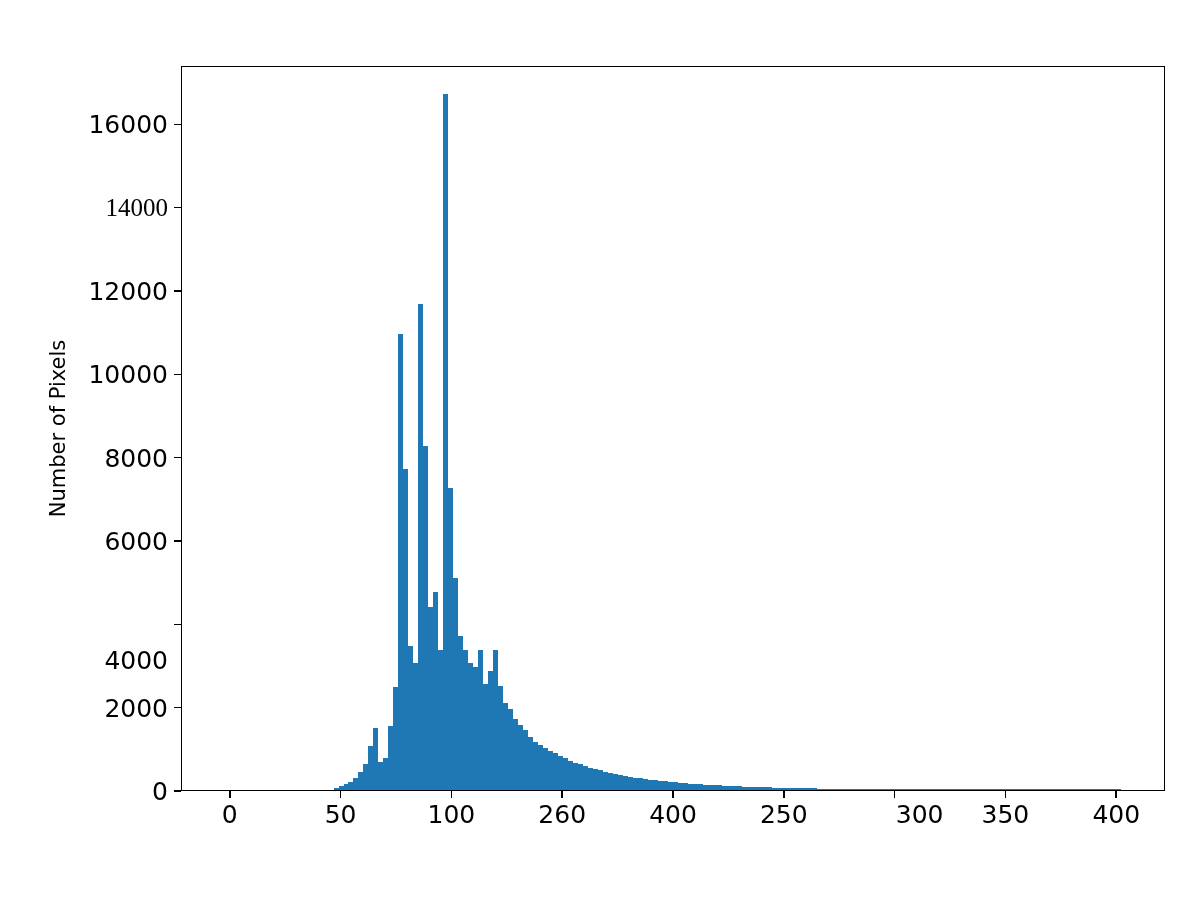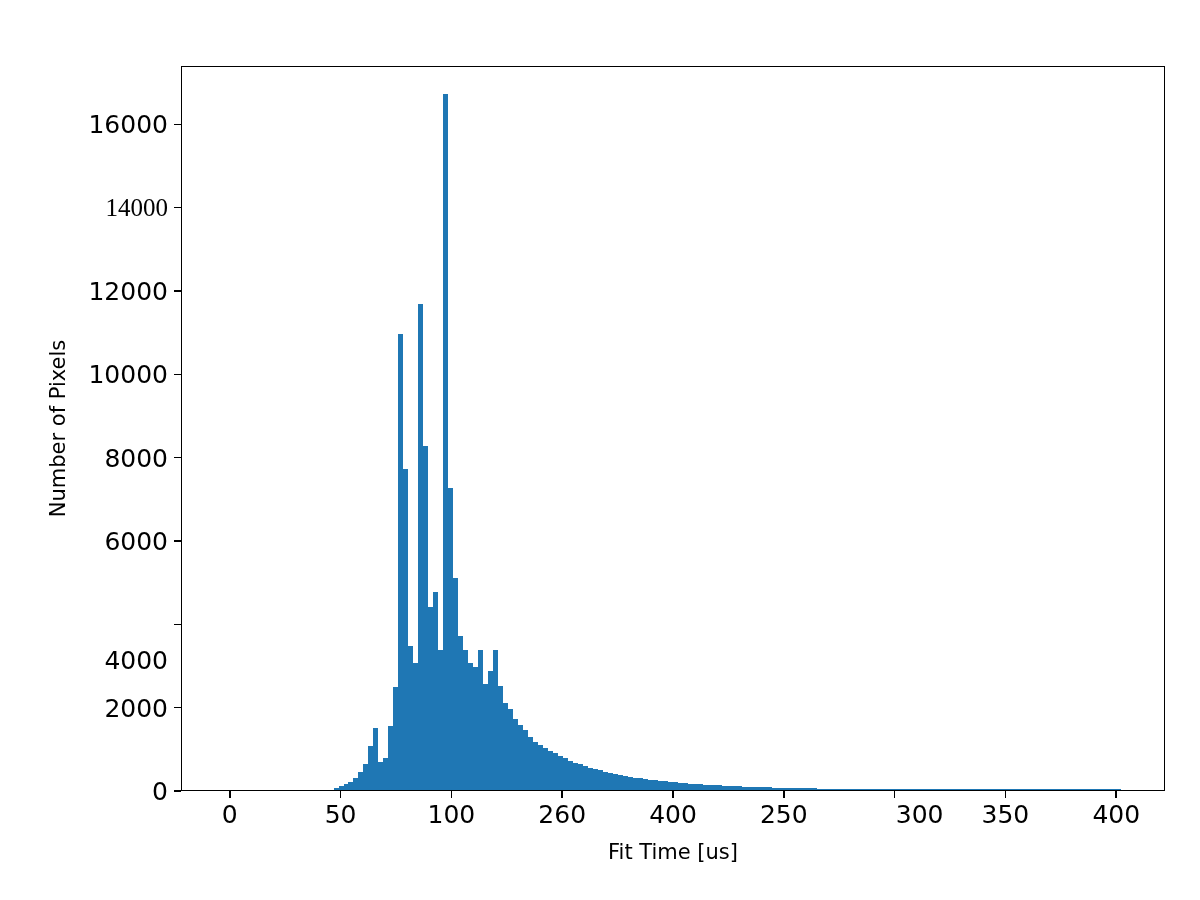--- a/index.html
+++ b/index.html
@@ -277,21 +277,20 @@
         <div class="bar" style="left: 919.453px; width: 4.98649px; height: 0.8px; background: rgb(31, 119, 180);"></div>
         <div class="bar" style="left: 924.439px; width: 4.98649px; height: 0.8px; background: rgb(31, 119, 180);"></div>
         <div class="bar" style="left: 929.426px; width: 4.98649px; height: 0.8px; background: rgb(31, 119, 180);"></div>
         <div class="bar" style="left: 934.412px; width: 4.98649px; height: 1.5px; background: rgb(31, 119, 180);"></div>
       </div>
   </div>
 
   <div id="x-axis"></div>
   <div id="y-axis"></div>
 
-  <div id="xlabel">Fit Time [us]</div>
   <div id="ylabel">Number of Pixels</div>
 
 <div class="xtick-mark" style="left: 228.957px;"></div>
     <div class="xtick-label" style="left: 229.757px;">0</div>
     <div class="xtick-mark" style="left: 339.768px;"></div>
     <div class="xtick-label" style="left: 340.568px;">50</div>
     <div class="xtick-mark" style="left: 450.578px;"></div>
     <div class="xtick-label" style="left: 451.378px;">100</div>
     <div class="xtick-mark" style="left: 561.389px;"></div>
     <div class="xtick-label" style="left: 562.189px;">260</div>

